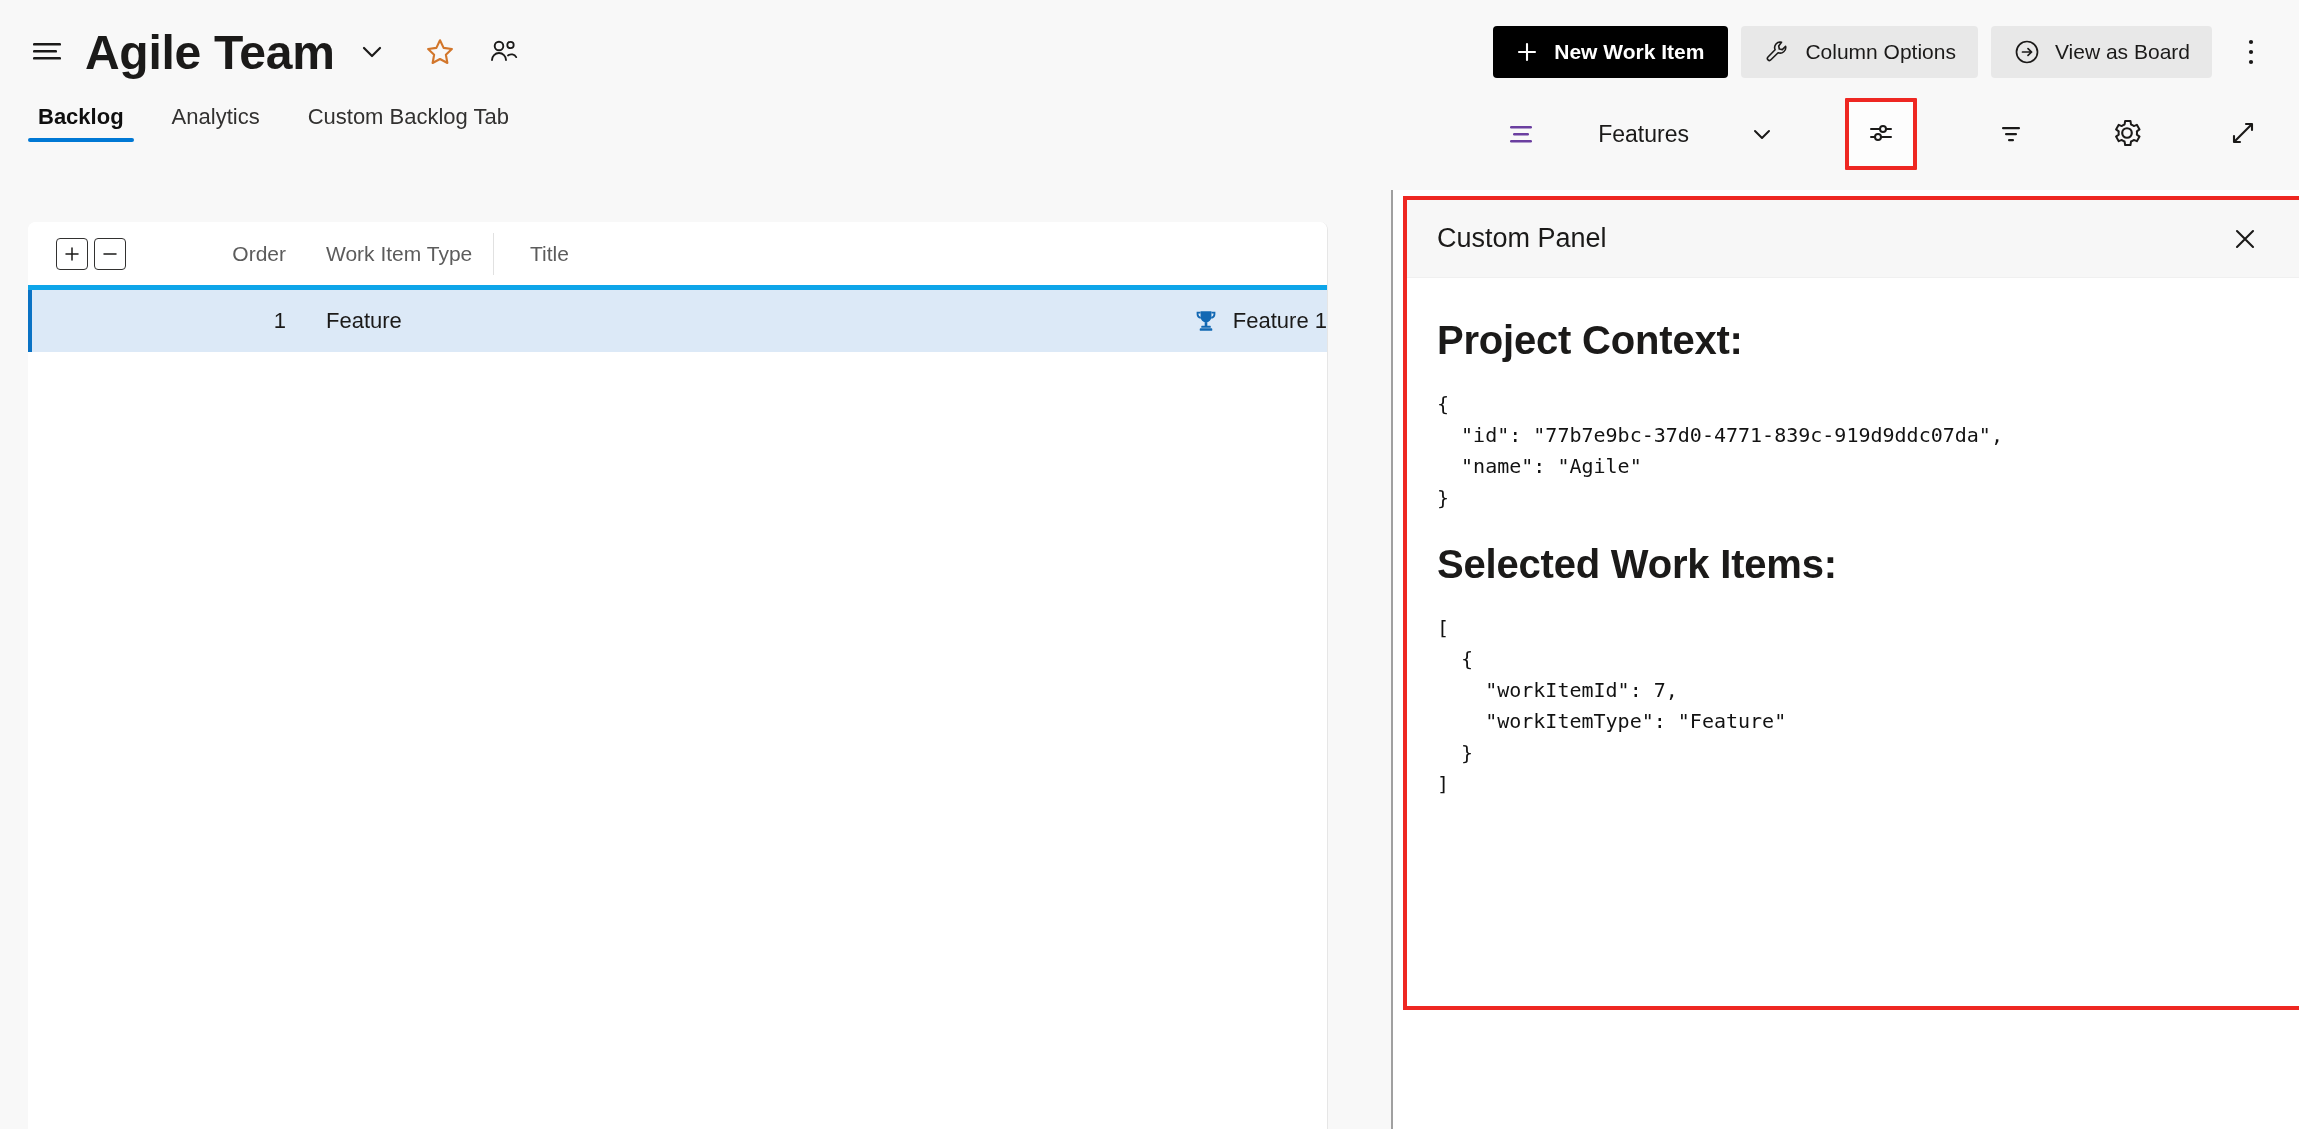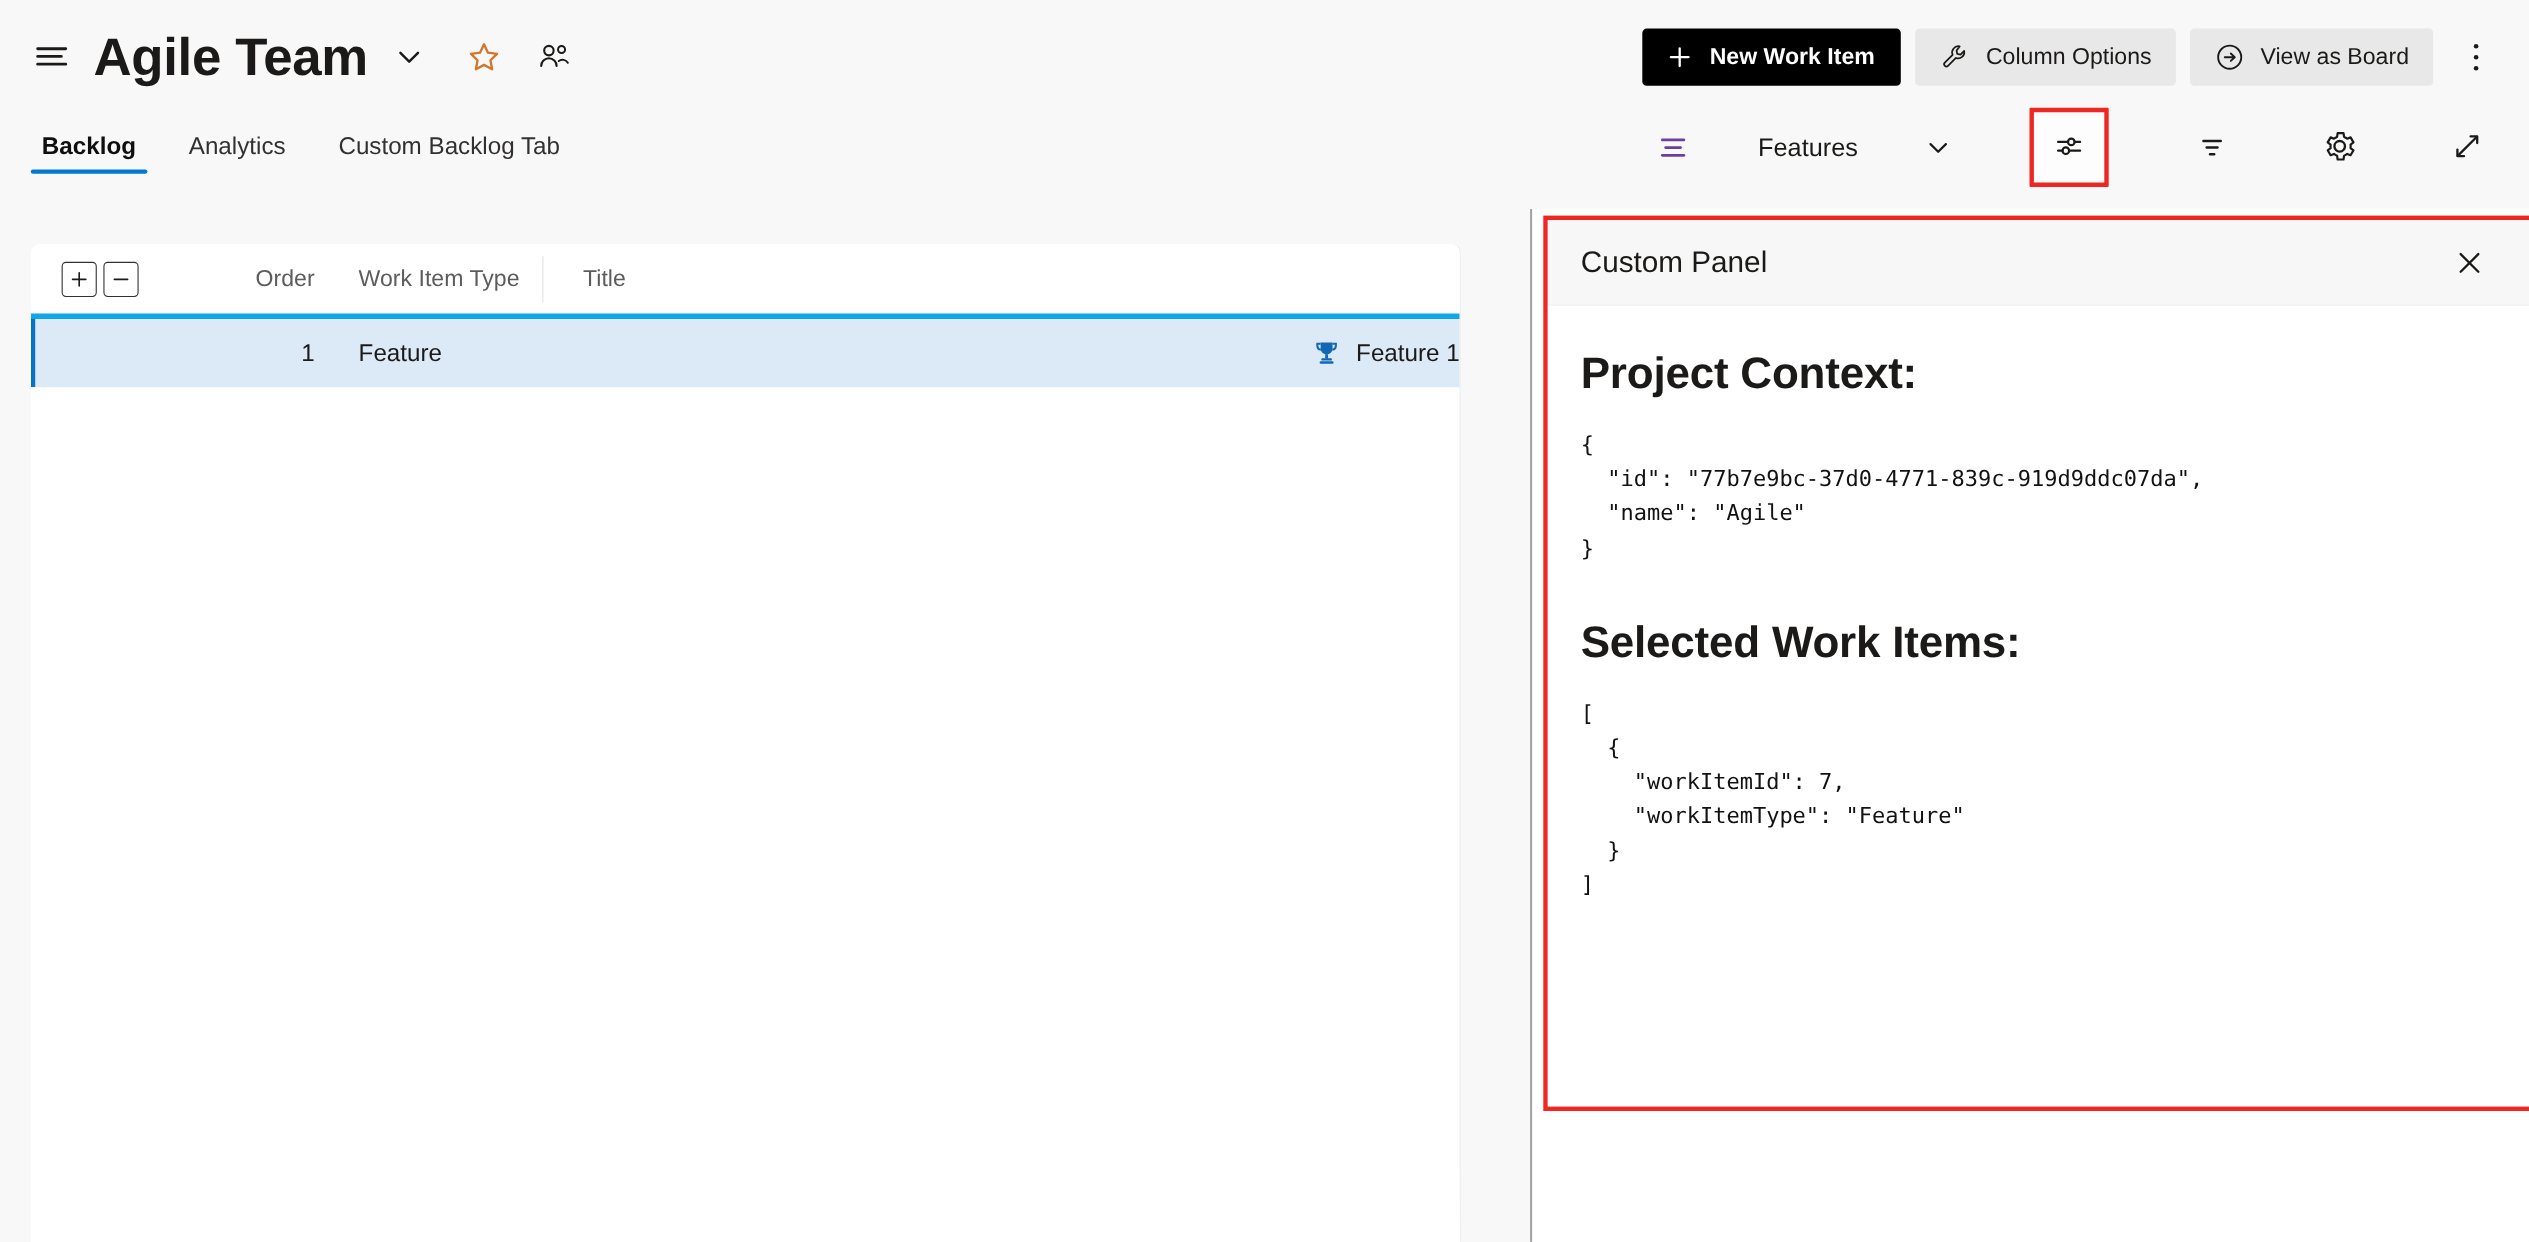--- a/index.html
+++ b/index.html
@@ -120,21 +120,21 @@
     left: 0; top: 104px;
     width: 2299px;
     height: 76px;
     background: #f8f8f8;
     display: flex;
     align-items: flex-end;
   }
 
   .tabs {
     display: flex;
-    align-items: center;
+    align-items: flex-start;
     margin-left: 28px;
     height: 100%;
   }
 
   .tab {
     position: relative;
     font-size: 22px;
     color: #323130;
     padding: 0 10px 18px 10px;
     margin-right: 28px;
@@ -332,21 +332,21 @@
     overflow: auto;
   }
 
   .panel-h2 {
     font-size: 40px;
     font-weight: 700;
     color: #1b1a19;
     margin: 14px 0 26px 0;
     letter-spacing: -0.2px;
   }
-  .panel-h2.second { margin-top: 48px; }
+  .panel-h2.second { margin-top: 28px; }
 
   pre.code {
     font-family: "DejaVu Sans Mono", "Liberation Mono", monospace;
     font-size: 20px;
     line-height: 1.56;
     color: #121212;
     white-space: pre;
     margin: 0 0 6px 0;
   }
 </style>

